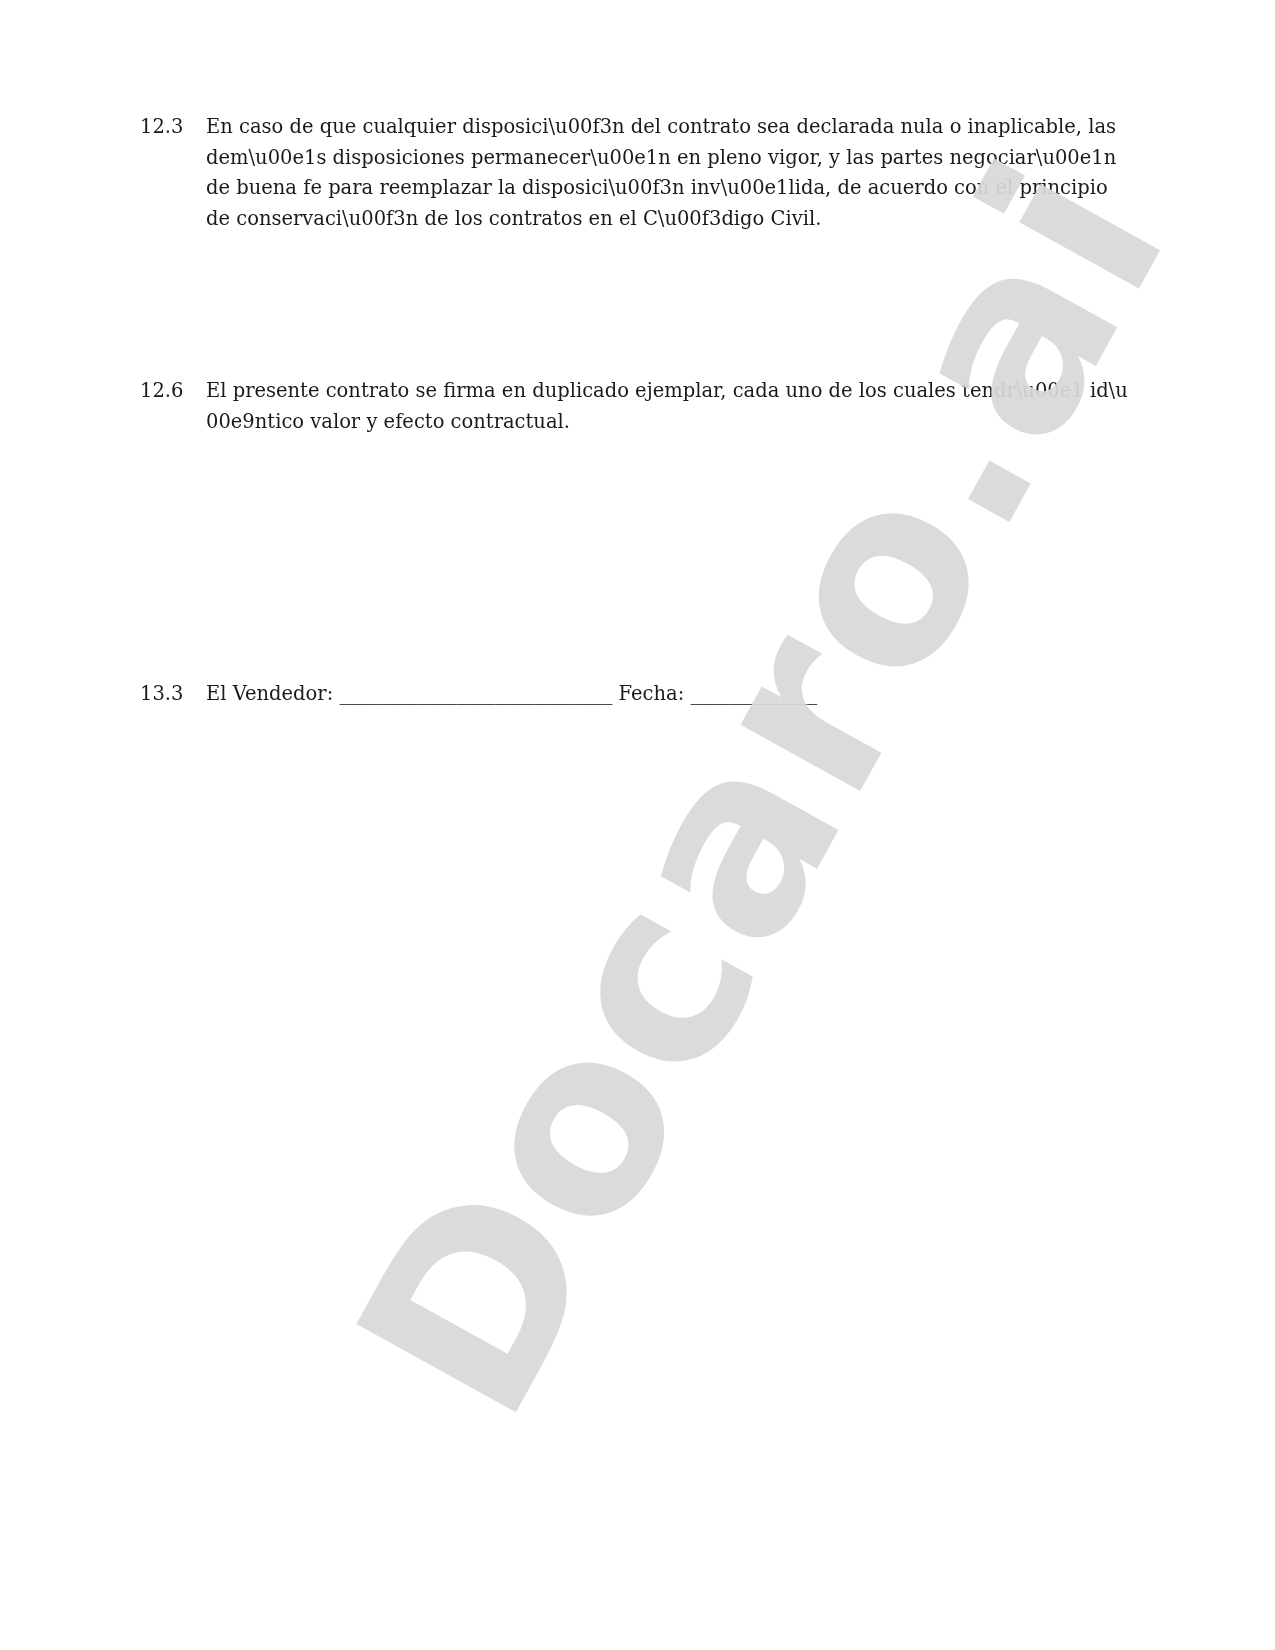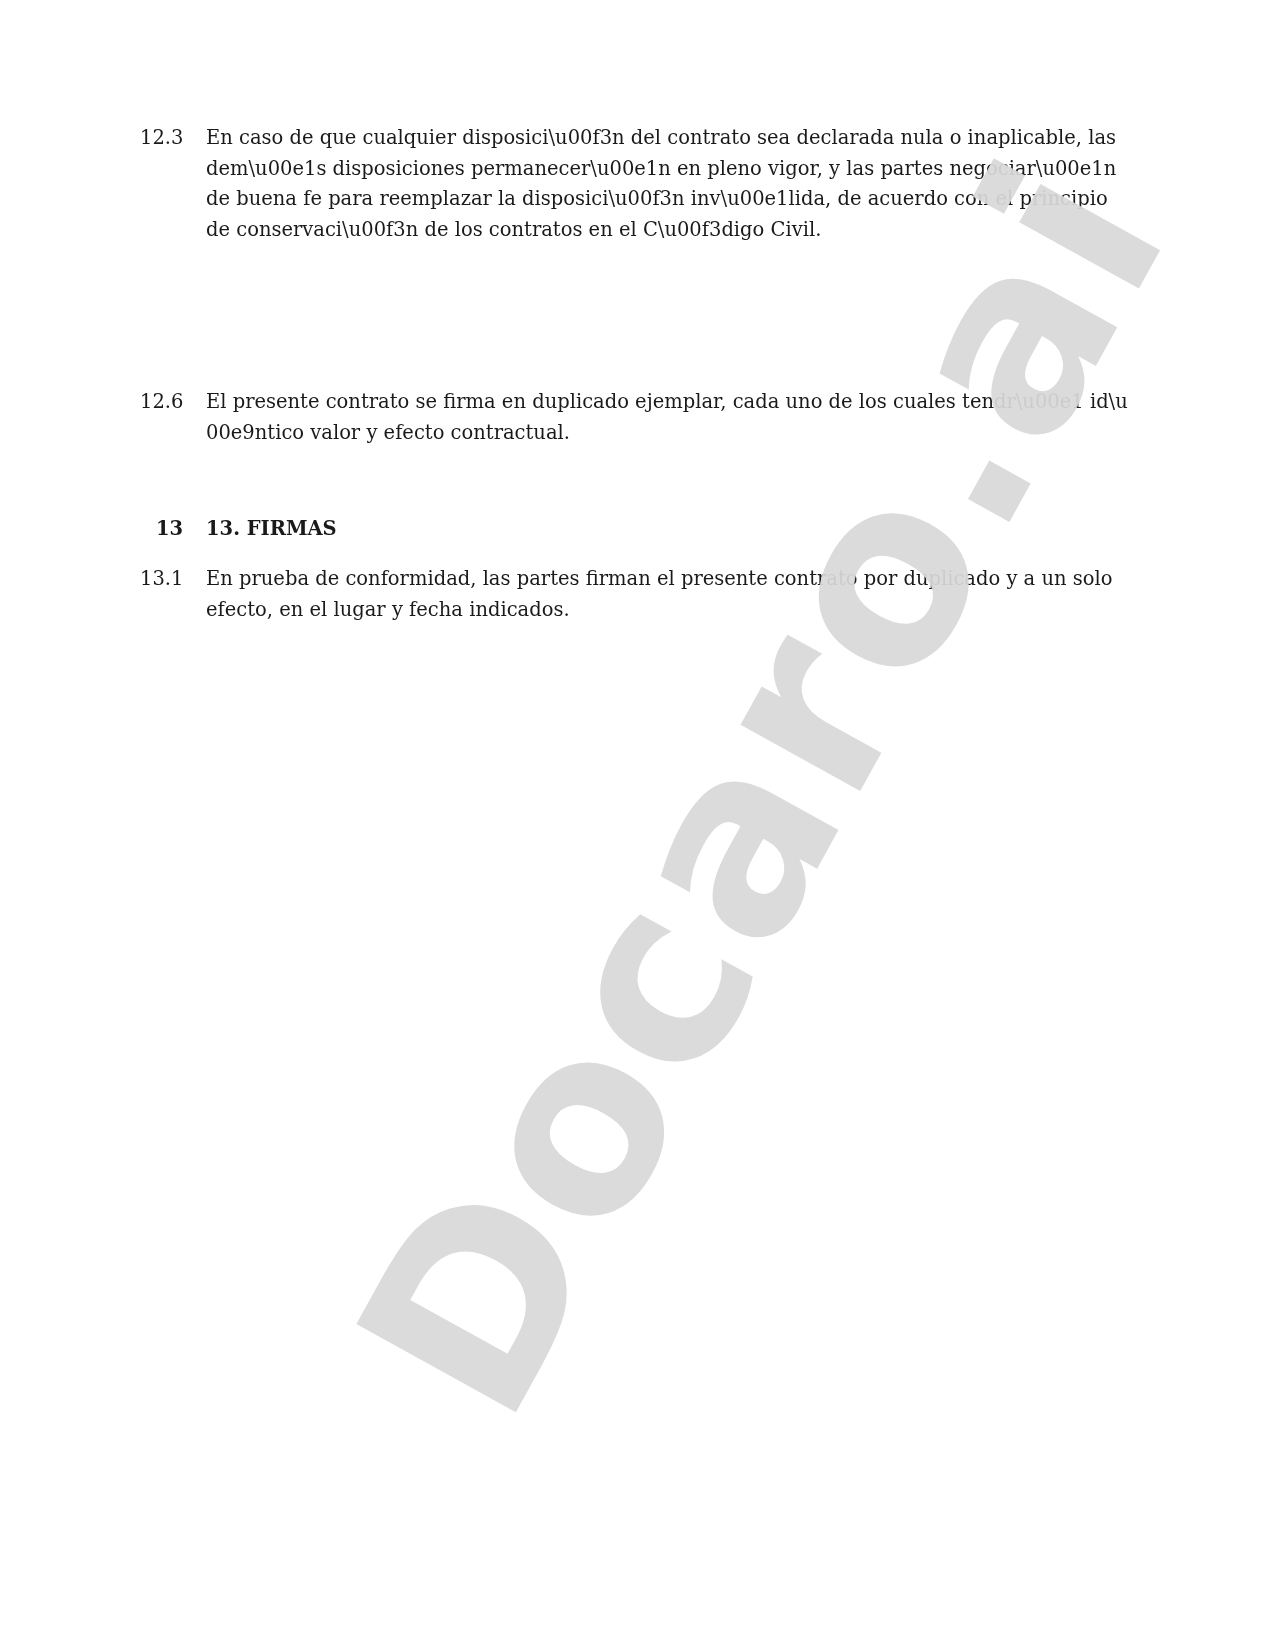--- a/index.html
+++ b/index.html
@@ -9,45 +9,41 @@
     .clause { position: absolute; left: 140px; width: 990px; font-size: 19.5px; line-height: 30.5px; }
     .clause .num { position: absolute; left: 0; top: 0; width: 60px; }
     .clause .text { margin-left: 66px; display: block; }
     .heading { font-weight: bold; }
     .heading .num { left: 16px; }
     .watermark { position: absolute; left: 120px; top: 720px; width: 1200px;
       font-family: "DejaVu Sans", "Liberation Sans", sans-serif; font-weight: bold;
       font-size: 250px; color: #d9d9d9; transform: rotate(-61deg);
       transform-origin: center center; white-space: nowrap; letter-spacing: 4px;
       pointer-events: none; z-index: 2; opacity: 0.93; }
-    .clause { z-index: 1; margin-top: 11px; }
+    .clause { z-index: 1; }
   </style>
 </head>
 <body>
 
 <div class="page">
 
   <div class="clause" style="top:112px;">
     <span class="num">12.3</span>
     <span class="text" style="word-break: break-word;">En caso de que cualquier disposici\u00f3n del contrato sea declarada nula o inaplicable, las dem\u00e1s disposiciones permanecer\u00e1n en pleno vigor, y las partes negociar\u00e1n de buena fe para reemplazar la disposici\u00f3n inv\u00e1lida, de acuerdo con el principio de conservaci\u00f3n de los contratos en el C\u00f3digo Civil.</span>
   </div>
 
 
 
   <div class="clause" style="top:376px;">
     <span class="num">12.6</span>
     <span class="text" style="word-break: break-all;">El presente contrato se firma en duplicado ejemplar, cada uno de los cuales tendr\u00e1 id\u00e9ntico valor y efecto contractual.</span>
   </div>
 
-  <div class="clause heading" style="top:503px;">
-    <span class="num">13</span>
-    <span class="text">13. FIRMAS</span>
-  </div>
-
-  <div class="clause" style="top:553px;">
-    <span class="num">13.1</span>
-    <span class="text">En prueba de conformidad, las partes firman el presente contrato por duplicado y a un solo efecto, en el lugar y fecha indicados.</span>
-  </div>
 
 
+
+  <div class="clause" style="top:679px;">
+    <span class="num">13.3</span>
+    <span class="text">El Vendedor: ____________________________ Fecha: _____________</span>
+  </div>
 
   <div class="watermark">Docaro.ai</div>
 </div>
 
 </body></html>

